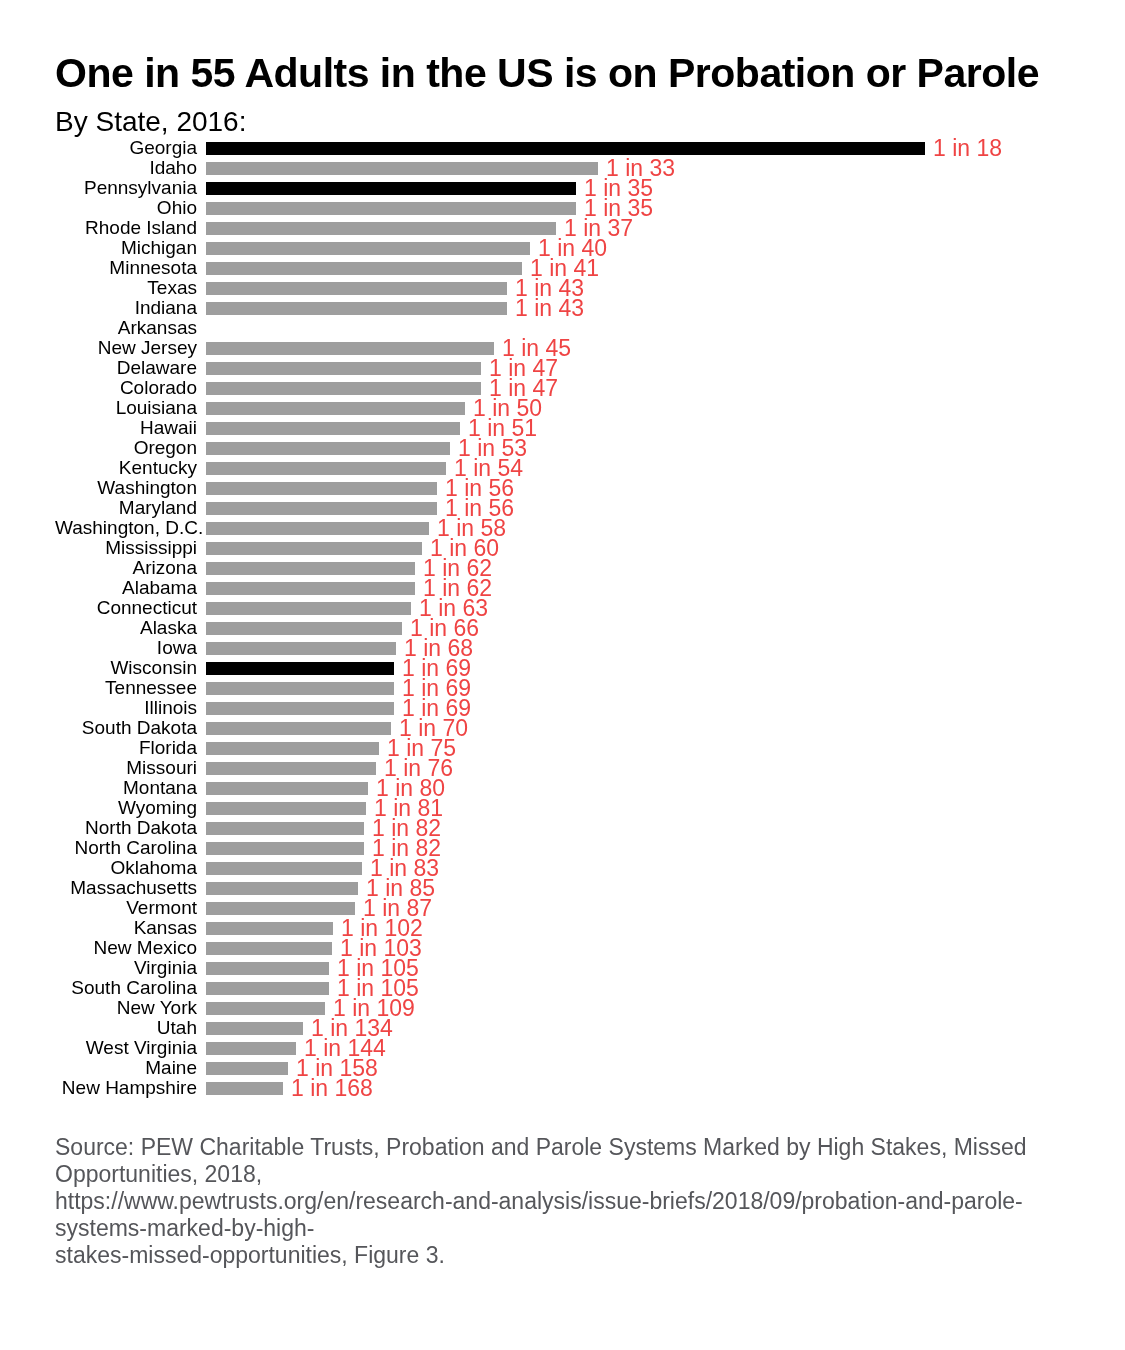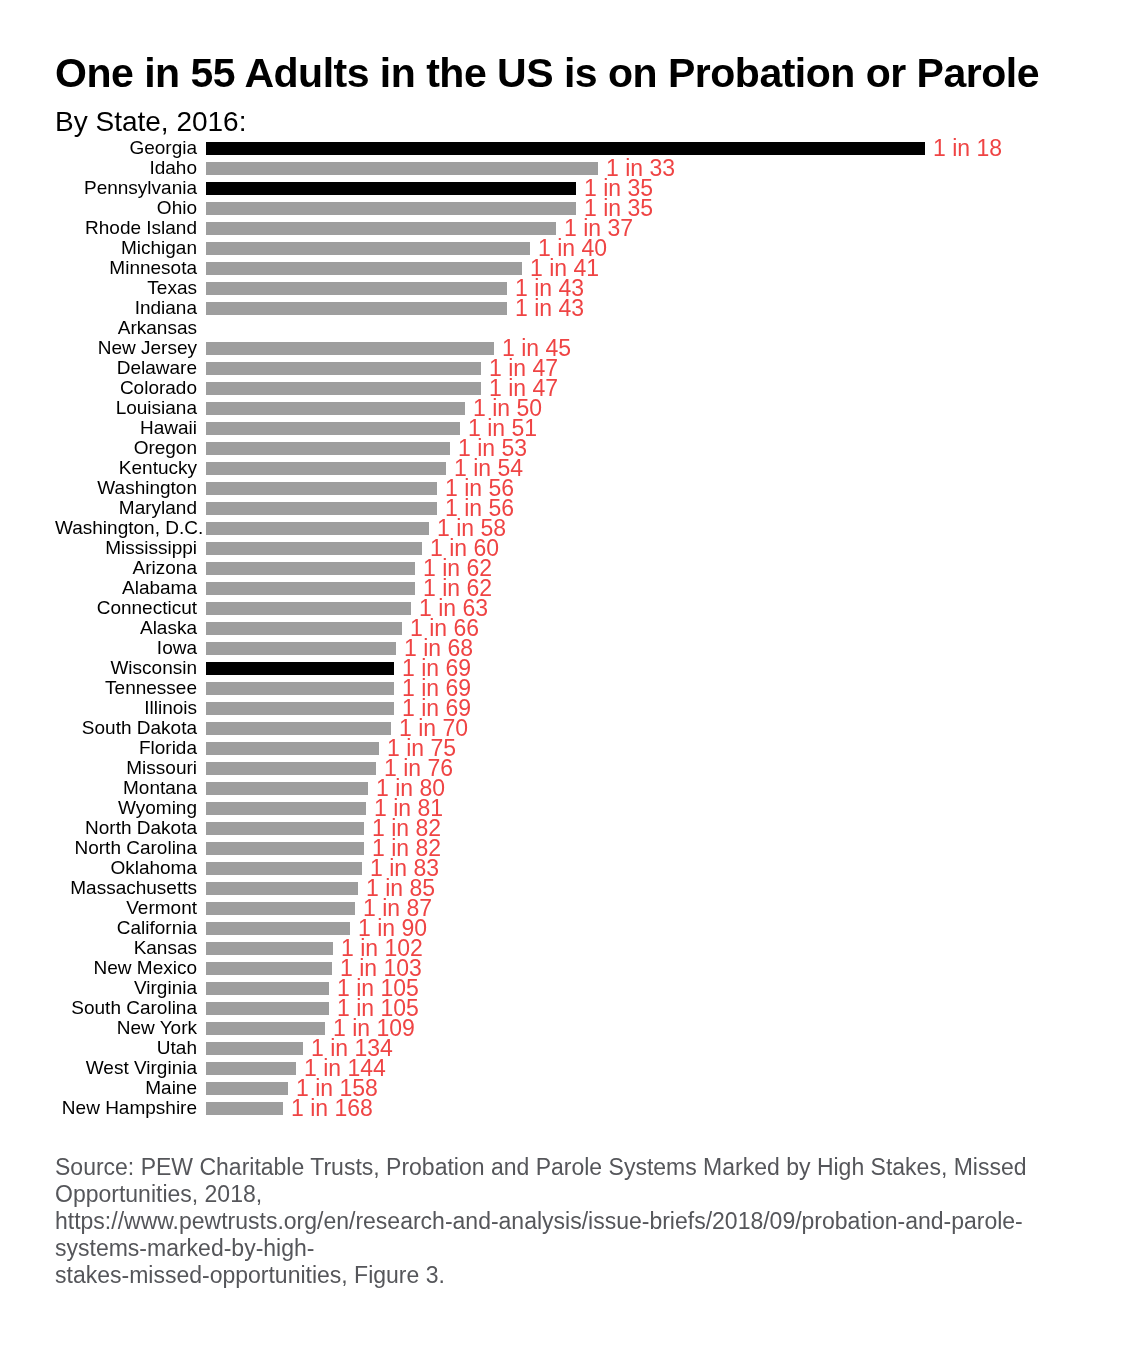--- a/index.html
+++ b/index.html
@@ -338,27 +338,20 @@
         </div>
       </div>
       <div class="row">
         <span class="lbl">Vermont</span>
         <div class="barwrap">
           <div class="bar" style="width: 149px; background: rgb(158, 158, 158);"></div>
           <span class="val">1 in 87</span>
         </div>
       </div>
       <div class="row">
-        <span class="lbl">California</span>
-        <div class="barwrap">
-          <div class="bar" style="width: 144px; background: rgb(158, 158, 158);"></div>
-          <span class="val">1 in 90</span>
-        </div>
-      </div>
-      <div class="row">
         <span class="lbl">Kansas</span>
         <div class="barwrap">
           <div class="bar" style="width: 127px; background: rgb(158, 158, 158);"></div>
           <span class="val">1 in 102</span>
         </div>
       </div>
       <div class="row">
         <span class="lbl">New Mexico</span>
         <div class="barwrap">
           <div class="bar" style="width: 126px; background: rgb(158, 158, 158);"></div>

